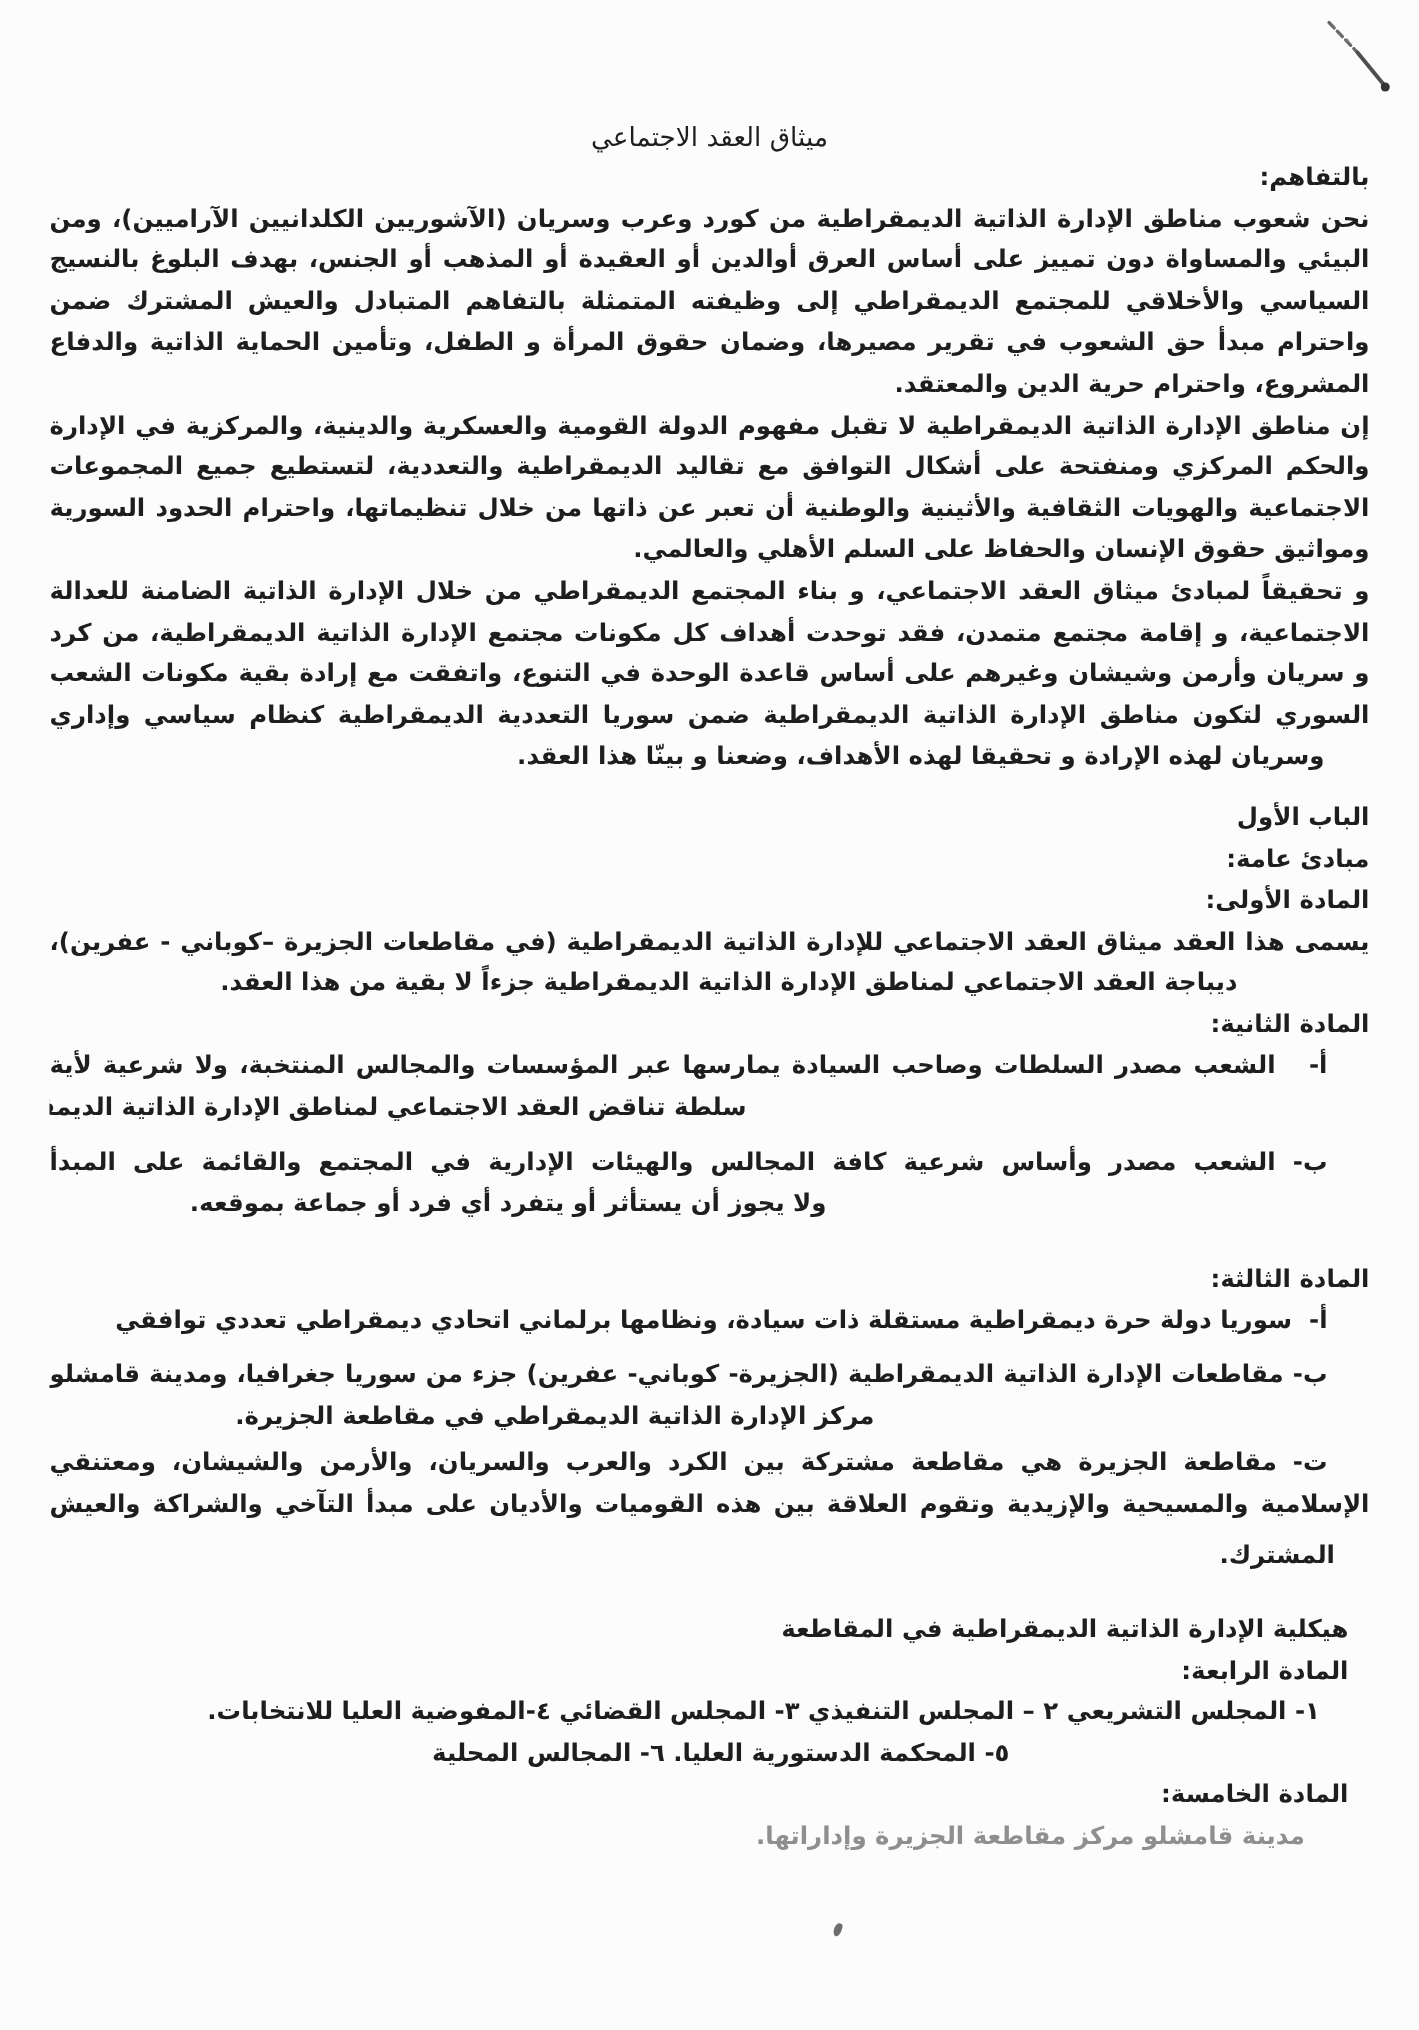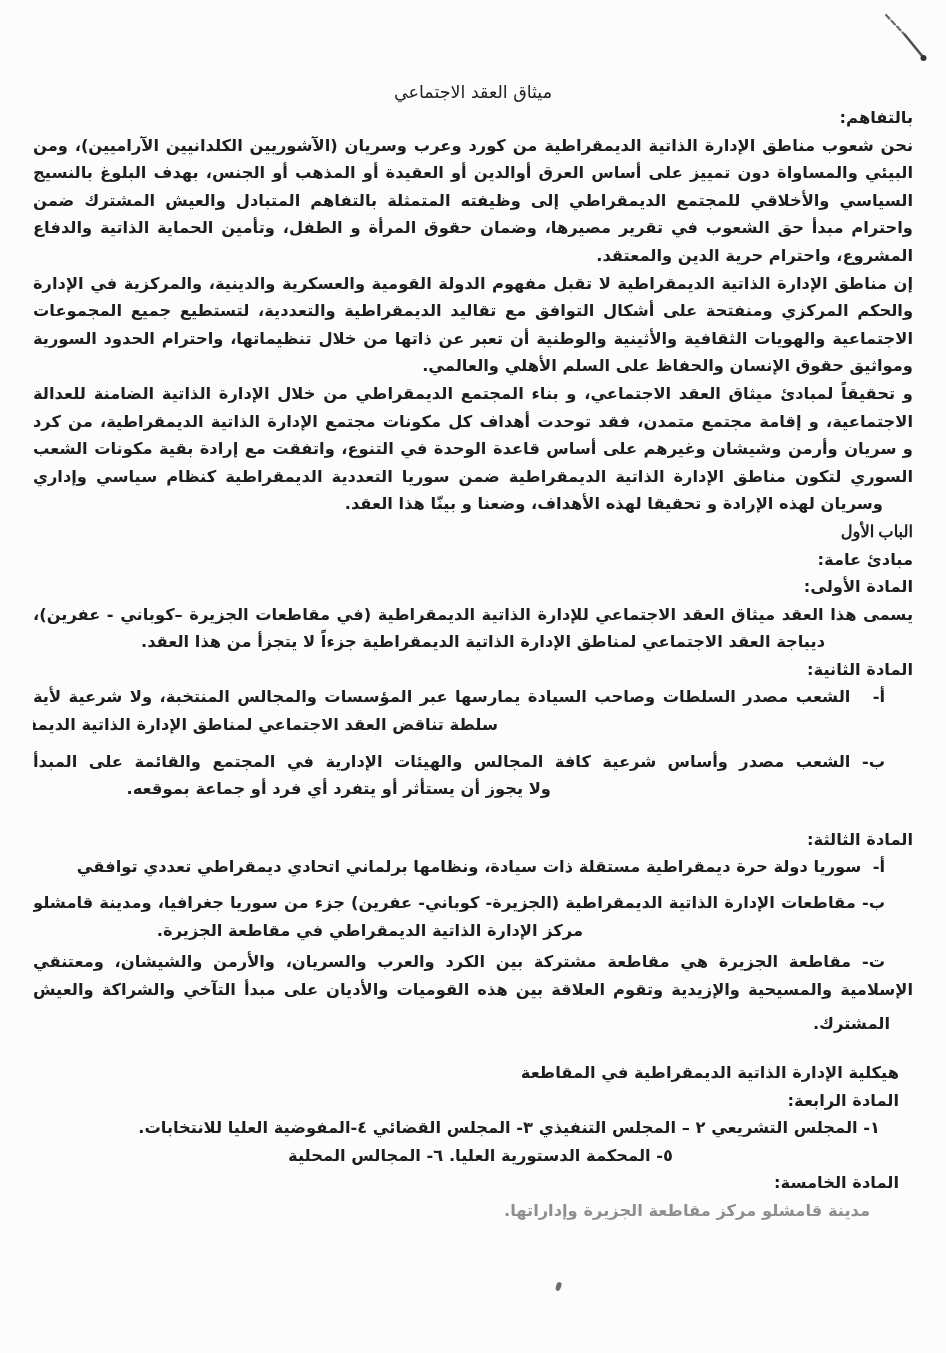--- a/index.html
+++ b/index.html
@@ -70,25 +70,25 @@
       <div class="line r" dir="rtl" lang="ar">المشروع، واحترام حرية الدين والمعتقد.</div>
       <div class="line j" dir="rtl" lang="ar">إن مناطق الإدارة الذاتية الديمقراطية لا تقبل مفهوم الدولة القومية والعسكرية والدينية، والمركزية في الإدارة</div>
       <div class="line j" dir="rtl" lang="ar">والحكم المركزي ومنفتحة على أشكال التوافق مع تقاليد الديمقراطية والتعددية، لتستطيع جميع المجموعات</div>
       <div class="line j" dir="rtl" lang="ar">الاجتماعية والهويات الثقافية والأثينية والوطنية أن تعبر عن ذاتها من خلال تنظيماتها، واحترام الحدود السورية</div>
       <div class="line r" dir="rtl" lang="ar">ومواثيق حقوق الإنسان والحفاظ على السلم الأهلي والعالمي.</div>
       <div class="line j" dir="rtl" lang="ar">و تحقيقاً لمبادئ ميثاق العقد الاجتماعي، و بناء المجتمع الديمقراطي من خلال الإدارة الذاتية الضامنة للعدالة</div>
       <div class="line j" dir="rtl" lang="ar">الاجتماعية، و إقامة مجتمع متمدن، فقد توحدت أهداف كل مكونات مجتمع الإدارة الذاتية الديمقراطية، من كرد وعرب</div>
       <div class="line j" dir="rtl" lang="ar">و سريان وأرمن وشيشان وغيرهم على أساس قاعدة الوحدة في التنوع، واتفقت مع إرادة بقية مكونات الشعب</div>
       <div class="line j" dir="rtl" lang="ar">السوري لتكون مناطق الإدارة الذاتية الديمقراطية ضمن سوريا التعددية الديمقراطية كنظام سياسي وإداري للمجتمع</div>
       <div class="line r" dir="rtl" lang="ar" style="padding-right: 30px;">وسريان لهذه الإرادة و تحقيقا لهذه الأهداف، وضعنا و بينّا هذا العقد.</div>
-      <div class="line h" dir="rtl" lang="ar" style="margin-top: 0; font-family: Liberation Serif, serif;">الباب الأول</div>
+      <div class="line h" dir="rtl" lang="ar" style="margin-top: 13px;">الباب الأول</div>
       <div class="line h" dir="rtl" lang="ar">مبادئ عامة:</div>
       <div class="line h" dir="rtl" lang="ar">المادة الأولى:</div>
       <div class="line j" dir="rtl" lang="ar">يسمى هذا العقد ميثاق العقد الاجتماعي للإدارة الذاتية الديمقراطية (في مقاطعات الجزيرة –كوباني - عفرين)، وتعتبر</div>
-      <div class="line r" dir="rtl" lang="ar" style="padding-right: 88px;">ديباجة العقد الاجتماعي لمناطق الإدارة الذاتية الديمقراطية جزءاً لا يتجزأ من هذا العقد.</div>
+      <div class="line r" dir="rtl" lang="ar" style="padding-right: 88px;">ديباجة العقد الاجتماعي لمناطق الإدارة الذاتية الديمقراطية جزءاً لا بقية من هذا العقد.</div>
       <div class="line h" dir="rtl" lang="ar">المادة الثانية:</div>
       <div class="line ji" dir="rtl" lang="ar">أ-&nbsp;&nbsp;&nbsp;الشعب مصدر السلطات وصاحب السيادة يمارسها عبر المؤسسات والمجالس المنتخبة، ولا شرعية لأية</div>
       <div class="line r" dir="rtl" lang="ar" style="padding-right: 415px;">سلطة تناقض العقد الاجتماعي لمناطق الإدارة الذاتية الديمقراطية.</div>
       <div class="line ji" dir="rtl" lang="ar" style="margin-top: 9px;">ب-&nbsp;الشعب مصدر وأساس شرعية كافة المجالس والهيئات الإدارية في المجتمع والقائمة على المبدأ الديمقراطي</div>
       <div class="line r" dir="rtl" lang="ar" style="padding-right: 362px;">ولا يجوز أن يستأثر أو يتفرد أي فرد أو جماعة بموقعه.</div>
       <div class="line h" dir="rtl" lang="ar" style="margin-top: 23px; text-align: right;">المادة الثالثة:</div>
       <div class="line r" dir="rtl" lang="ar" style="padding-right: 28px;">أ-&nbsp;&nbsp;سوريا دولة حرة ديمقراطية مستقلة ذات سيادة، ونظامها برلماني اتحادي ديمقراطي تعددي توافقي</div>
       <div class="line ji" dir="rtl" lang="ar" style="margin-top: 8px;">ب-&nbsp;مقاطعات الإدارة الذاتية الديمقراطية (الجزيرة- كوباني- عفرين) جزء من سوريا جغرافيا، ومدينة قامشلو</div>
       <div class="line r" dir="rtl" lang="ar" style="padding-right: 330px;">مركز الإدارة الذاتية الديمقراطي في مقاطعة الجزيرة.</div>
       <div class="line ji" dir="rtl" lang="ar" style="margin-top: 4px;">ت-&nbsp;مقاطعة الجزيرة هي مقاطعة مشتركة بين الكرد والعرب والسريان، والأرمن والشيشان، ومعتنقي الديانات</div>

